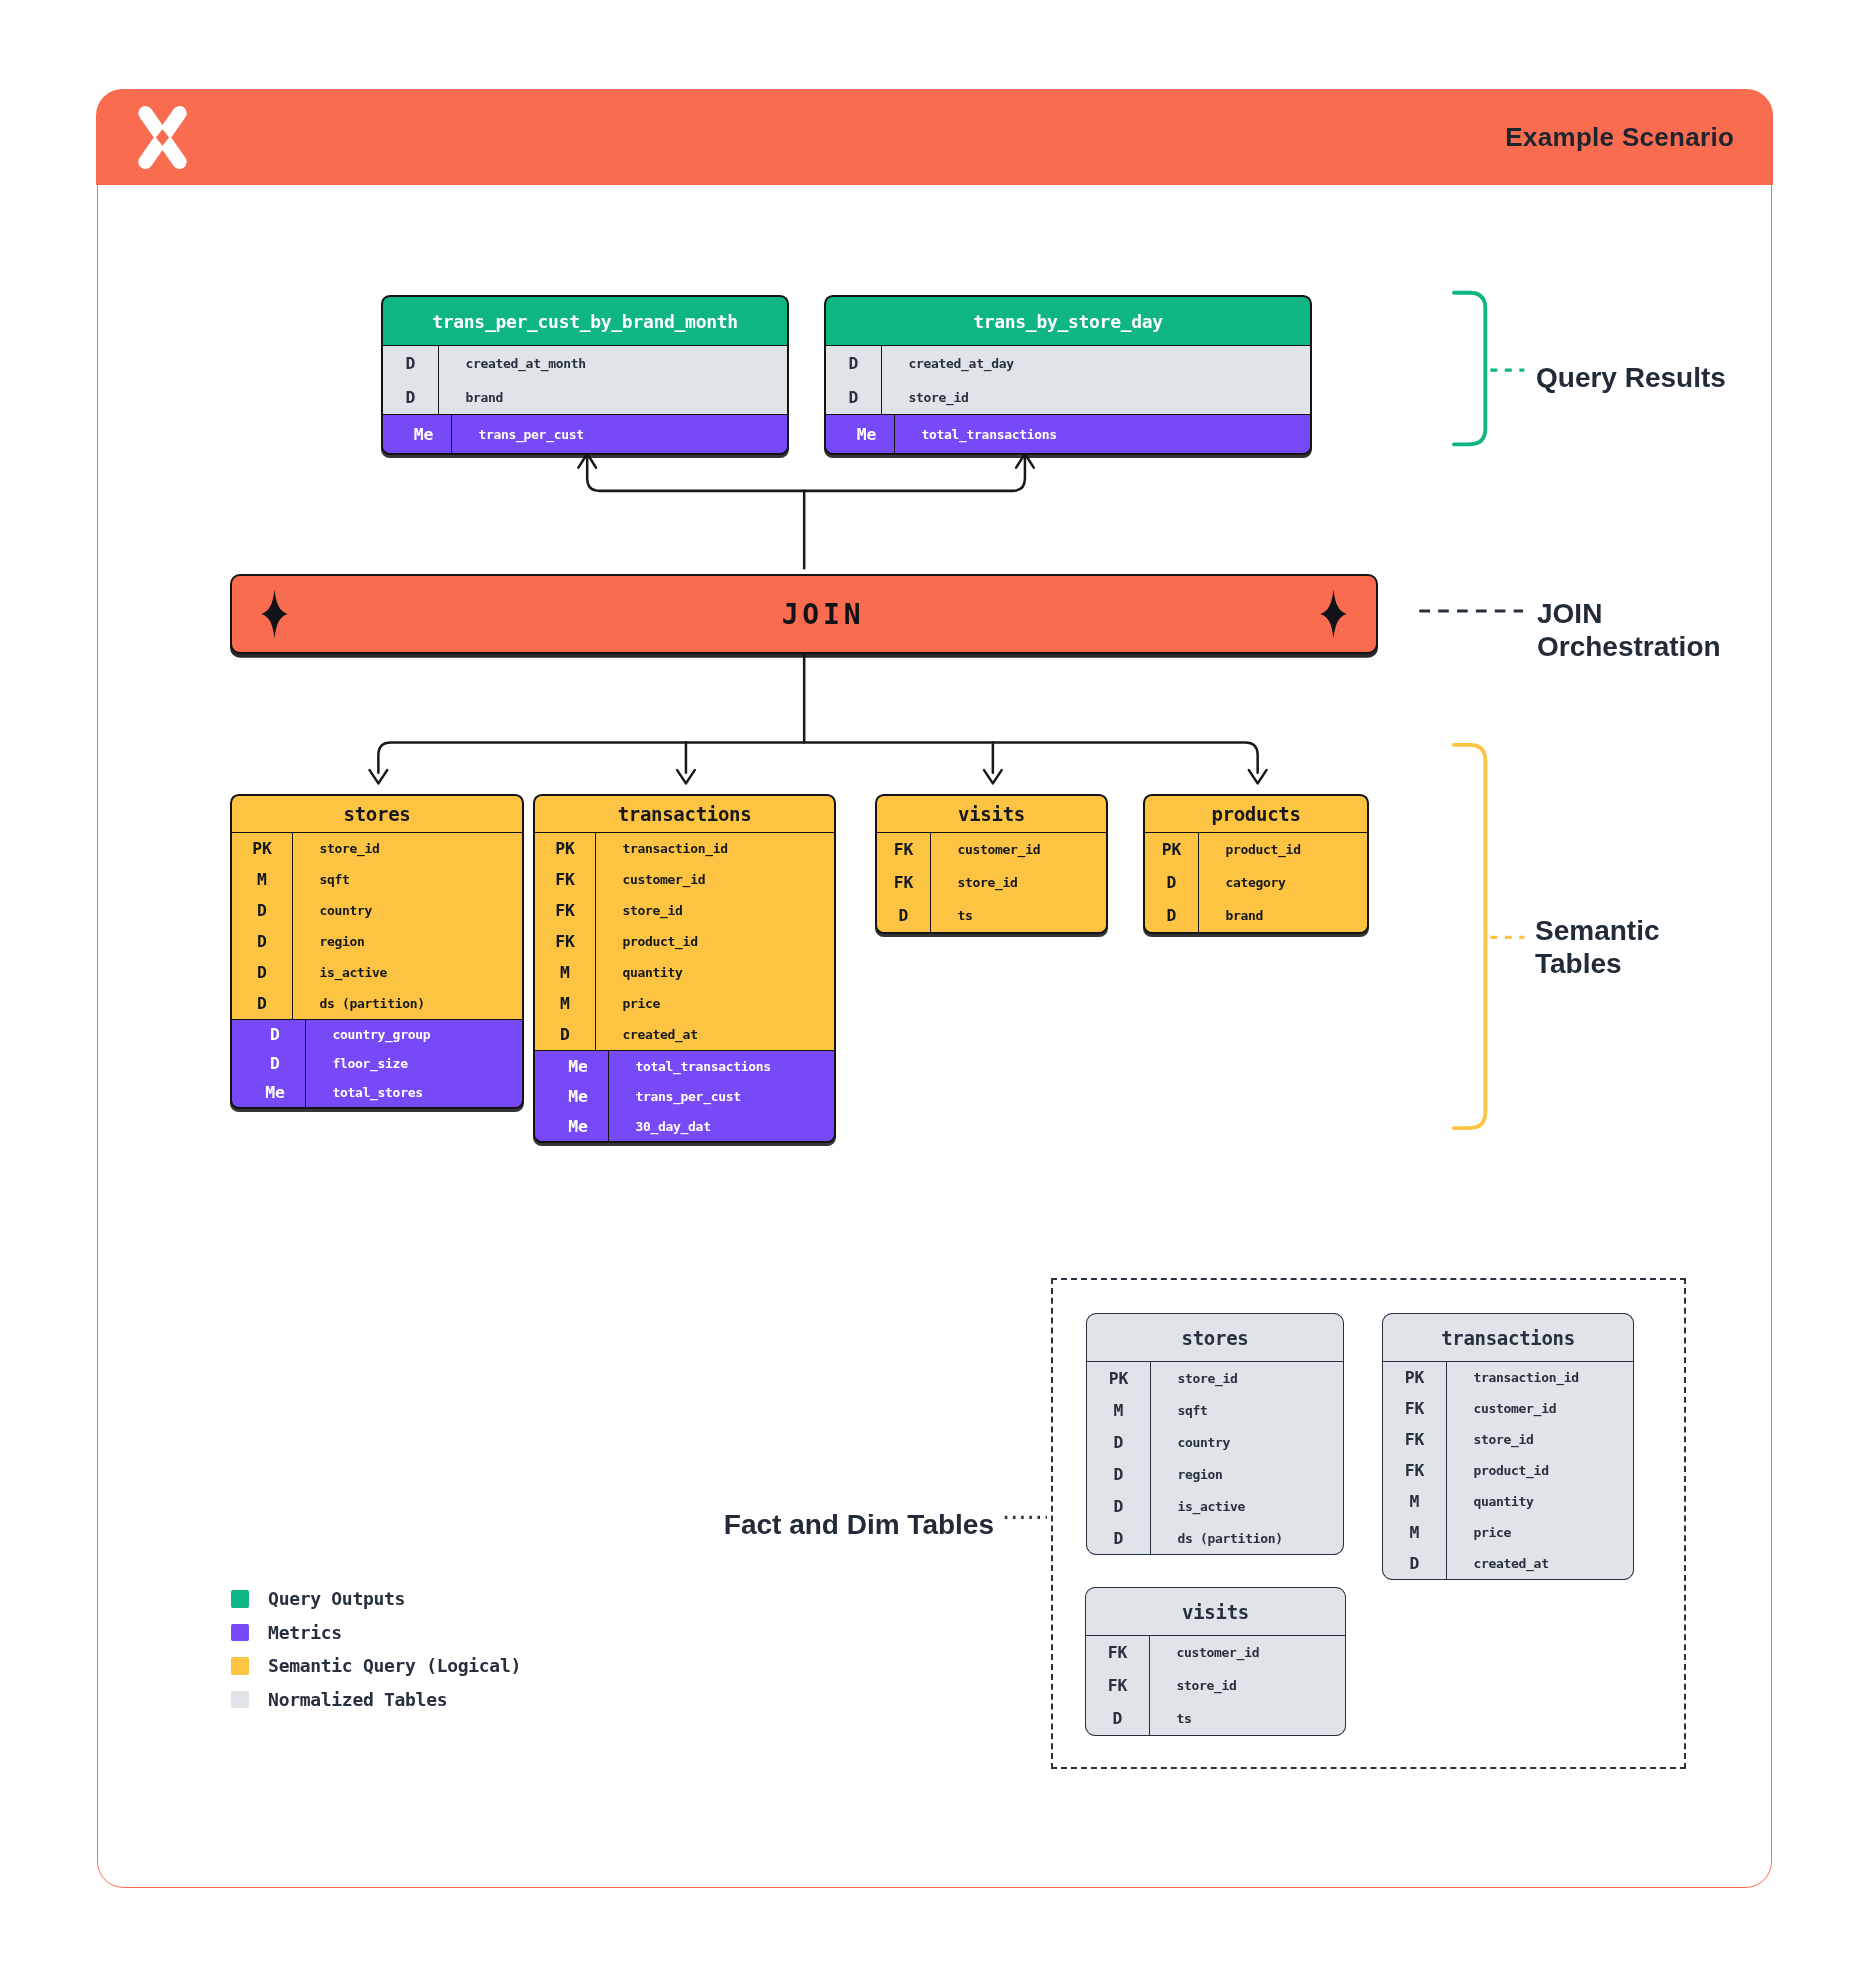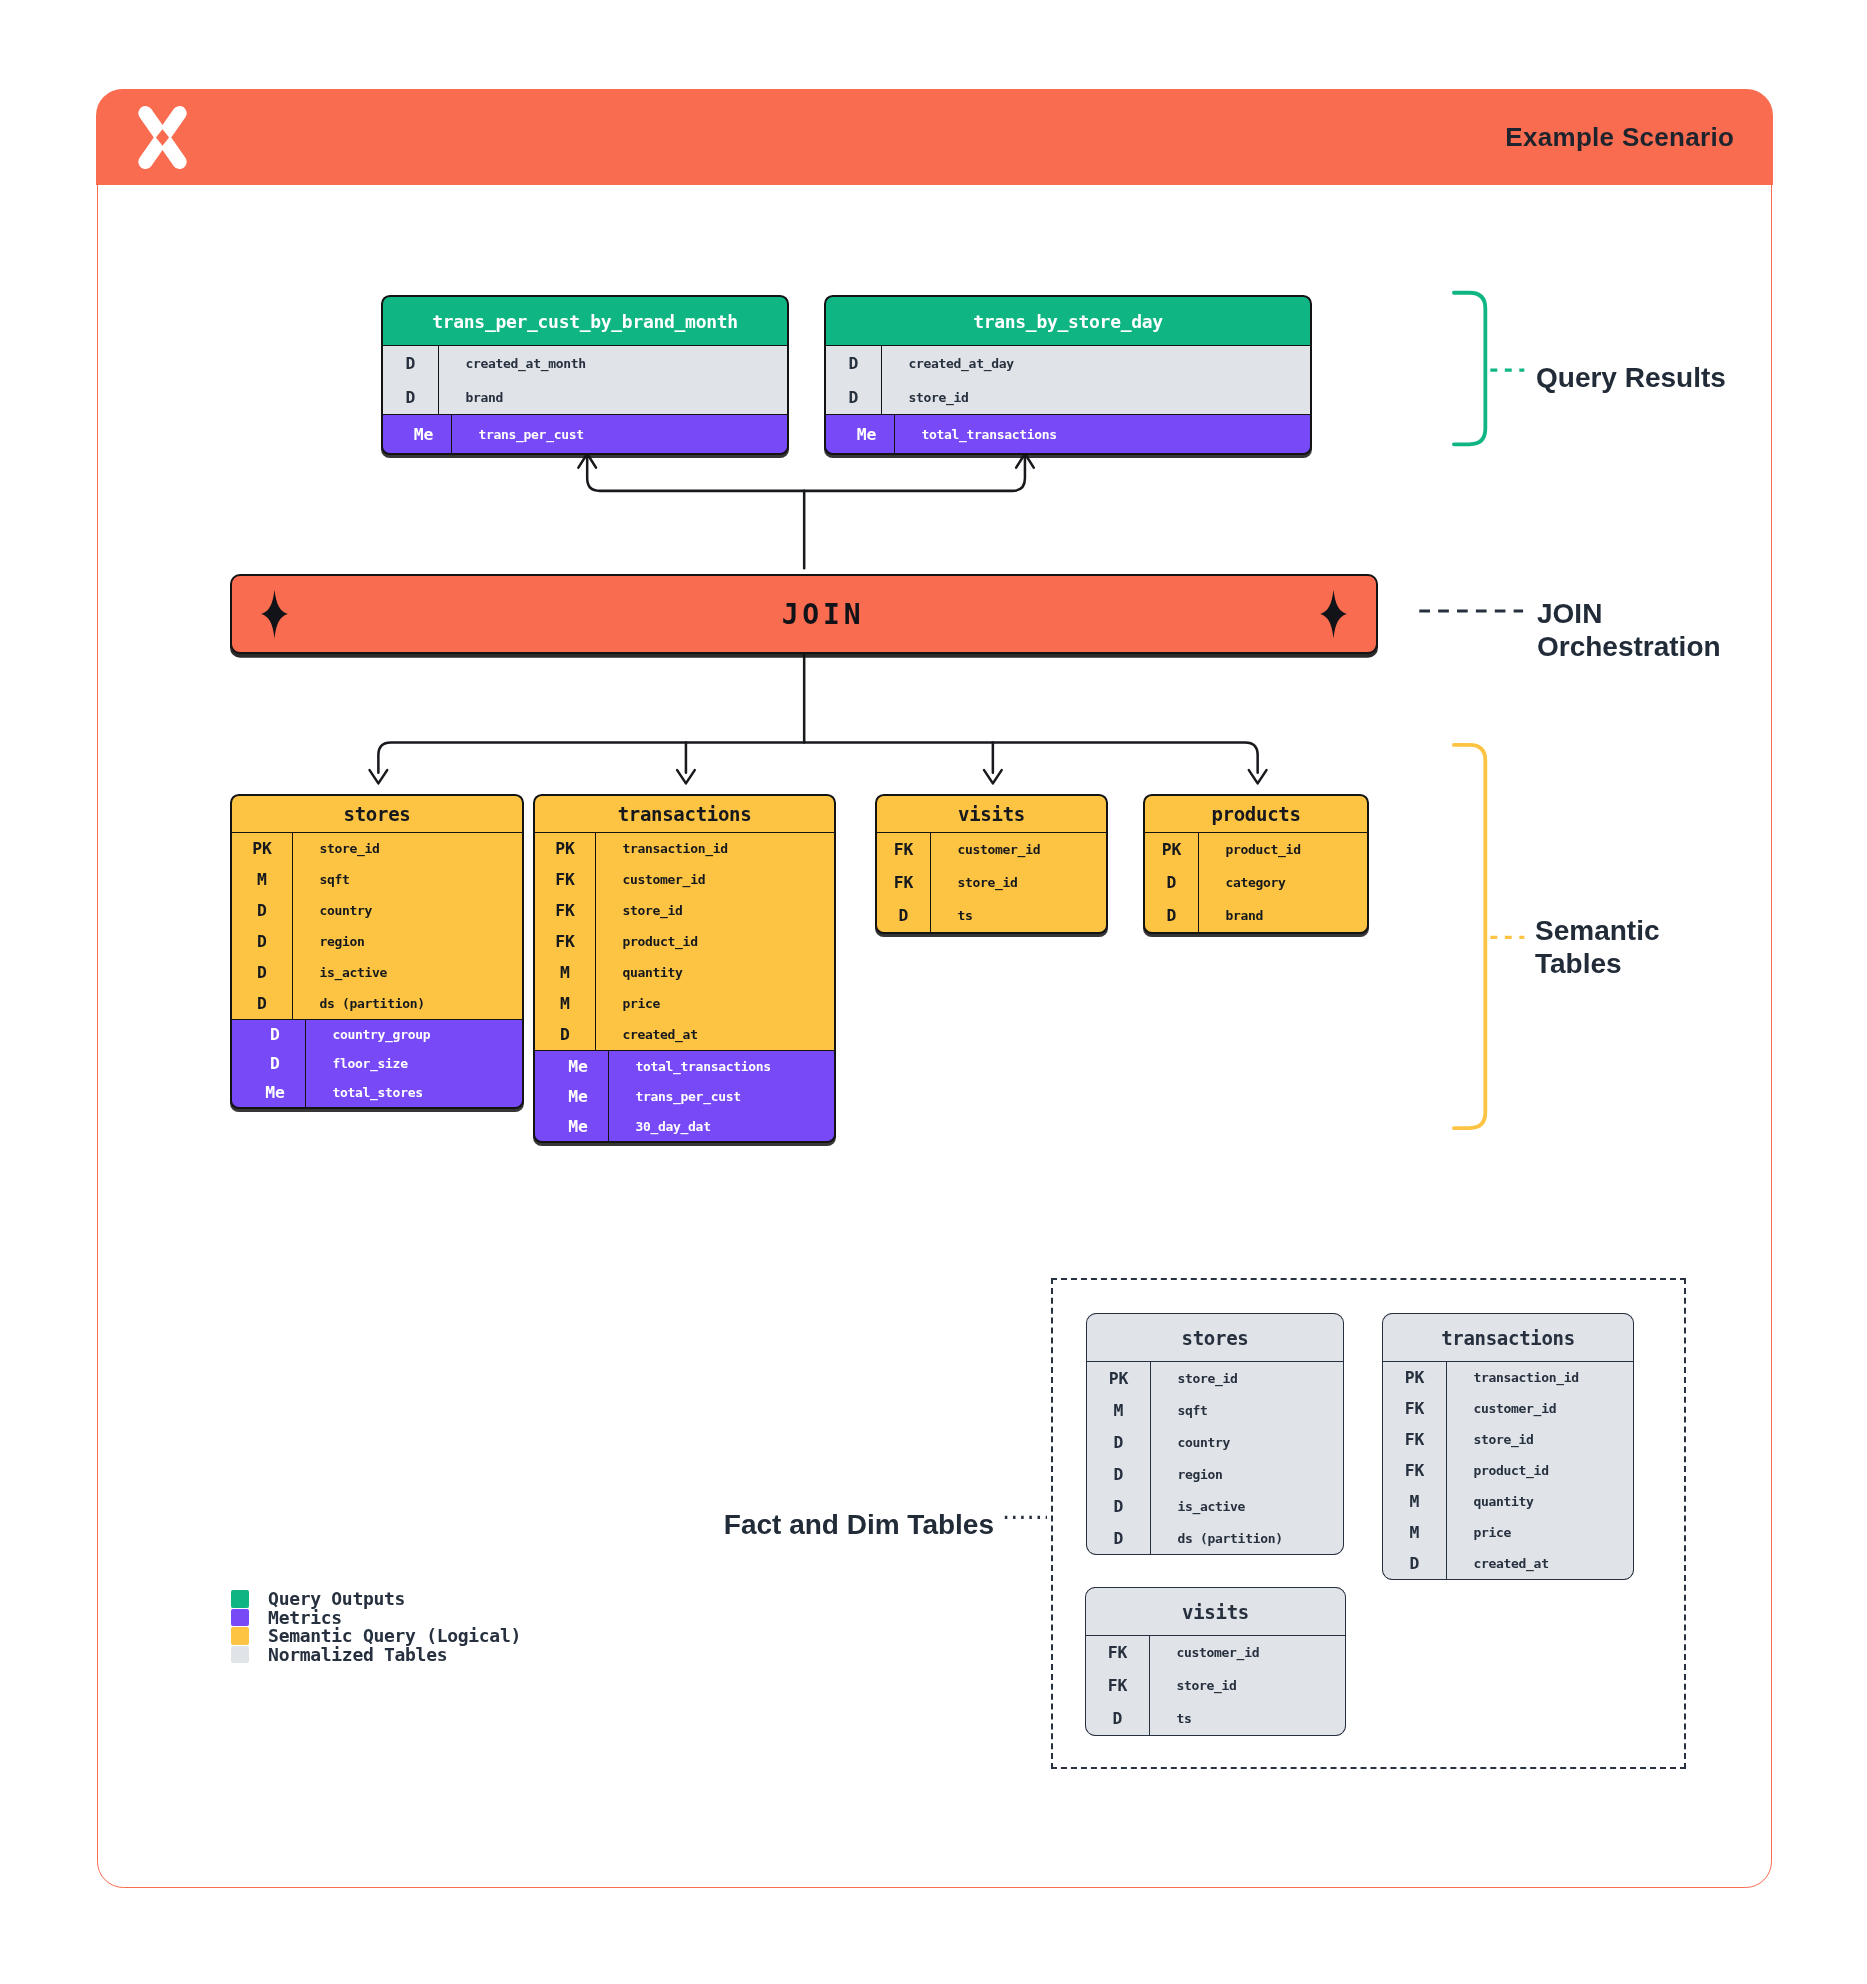--- a/index.html
+++ b/index.html
@@ -57,21 +57,21 @@
   .join-label{font-family:"DejaVu Sans Mono",monospace;font-weight:700;font-size:28px;color:#111318;
         letter-spacing:3.8px;}
   .join-diamond{position:absolute;top:50%;transform:translateY(-50%);width:29px;height:53px;}
   .join-diamond.left{left:28px;} .join-diamond.right{right:28px;}
 
   .dashed-box{position:absolute;left:1051px;top:1278px;width:635px;height:491px;
         border:2.5px dashed var(--c-navy,#26303E);box-sizing:border-box;}
 
   .side-label{position:absolute;font-weight:700;font-size:28px;color:#222B38;line-height:1.18;}
 
-  .legend{position:absolute;left:231px;top:1590px;display:flex;flex-direction:column;gap:1px;}
+  .legend{position:absolute;left:231px;top:1590px;display:flex;flex-direction:column;gap:16px;}
   .legend-item{display:flex;align-items:center;gap:19.5px;height:17.6px;}
   .sw{width:17.6px;height:17.6px;border-radius:1.9px;flex:none;}
   .sw-green{background:var(--c-green,#10B584);} .sw-purple{background:var(--c-purple,#784AF7);}
   .sw-yellow{background:var(--c-yellow,#FDC443);} .sw-gray{background:var(--c-grayrow,#E0E3E8);}
   .legend-label{font-family:"DejaVu Sans Mono",monospace;font-weight:700;font-size:18px;
         color:var(--c-navy,#26303E);letter-spacing:-0.3px;}
 </style>
 </head>
 <body>
 

